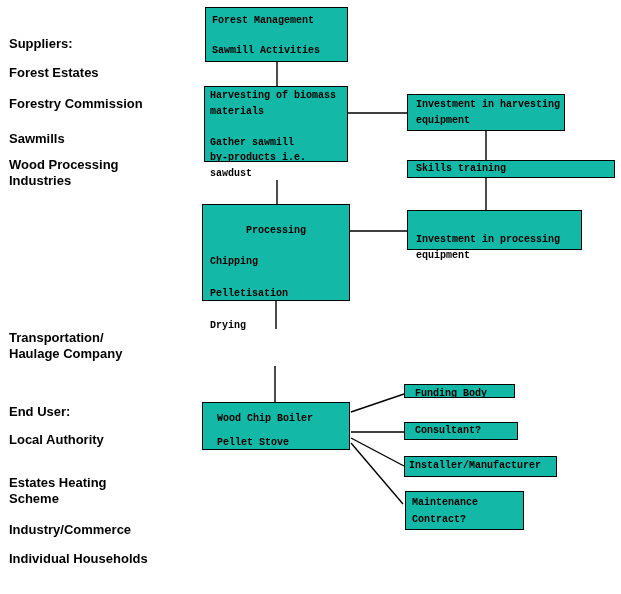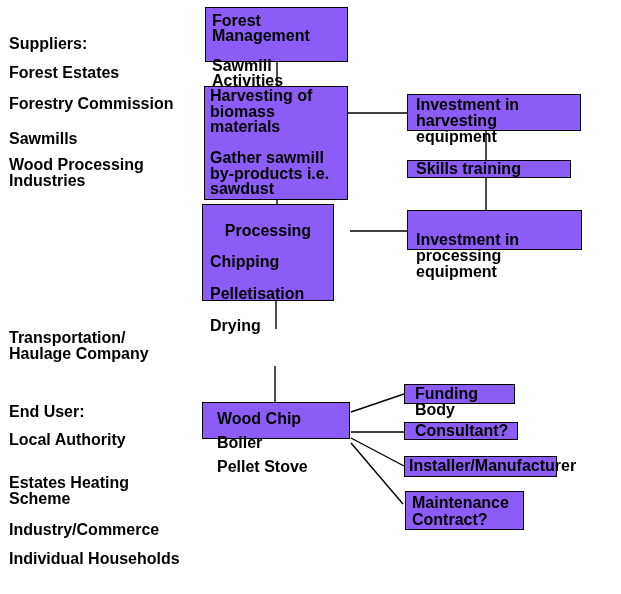--- a/index.html
+++ b/index.html
@@ -14,34 +14,35 @@
   }
   #connectors {
     position: absolute;
     left: 0; top: 0;
     width: 621px; height: 594px;
   }
   #connectors line { stroke: #000; stroke-width: 1.4; }
   .lbl {
     position: absolute;
     left: 9px;
-    font-size: 16px;
+    font-size: 13px;
     line-height: 16px;
     font-weight: bold;
     white-space: pre-line;
   }
   .bx {
     position: absolute;
     box-sizing: border-box;
     border: 1.5px solid #000;
-    background: #8b5cf6;
-    font-size: 16px;
+    background: #14b8a6;
+    font-size: 10px;
     line-height: 16px;
     font-weight: bold;
     white-space: pre-line;
+    font-family: Liberation Mono, monospace;
   }
   .bx-title { display: block; text-align: center; line-height: 15px; margin-top: 2px; }
   .bx-items { display: block; padding-left: 7px; line-height: 16px; }
 </style>
 </head>
 <body>
 
 <div id="canvas">
 
   <svg id="connectors" viewBox="0 0 621 594" xmlns="http://www.w3.org/2000/svg">
@@ -71,49 +72,49 @@
   <div class="lbl" style="top:432px">Local Authority</div>
   <div class="lbl" style="top:475px">Estates Heating
 Scheme</div>
   <div class="lbl" style="top:522px">Industry/Commerce</div>
   <div class="lbl" style="top:551px">Individual Households</div>
 
   <div class="bx" style="left:205px; top:7px;  width:143px; height:55px; padding:5px 4px 0 6px; line-height:15px">Forest Management
 
 Sawmill Activities</div>
 
-  <div class="bx" style="left:204px; top:86px; width:144px; height:114px; padding:1px 2px 0 5px; line-height:15.5px">Harvesting of biomass
+  <div class="bx" style="left:204px; top:86px; width:144px; height:76px; padding:1px 2px 0 5px; line-height:15.5px">Harvesting of biomass
 materials
 
 Gather sawmill
 by-products i.e.
 sawdust</div>
 
-  <div class="bx" style="left:202px; top:204px; width:132px; height:97px">
+  <div class="bx" style="left:202px; top:204px; width:148px; height:97px">
     <span class="bx-title">Processing</span>
     <span class="bx-items">Chipping
 
 Pelletisation
 
 Drying</span>
   </div>
 
 
-  <div class="bx" style="left:202px; top:402px; width:148px; height:37px; padding:4px 0 0 14px; line-height:24px">Wood Chip Boiler
+  <div class="bx" style="left:202px; top:402px; width:148px; height:48px; padding:4px 0 0 14px; line-height:24px">Wood Chip Boiler
 Pellet Stove</div>
 
-  <div class="bx" style="left:407px; top:94px; width:174px; height:37px; padding:2px 0 0 8px">Investment in harvesting
+  <div class="bx" style="left:407px; top:94px; width:158px; height:37px; padding:2px 0 0 8px">Investment in harvesting
 equipment</div>
 
-  <div class="bx" style="left:407px; top:160px; width:164px; height:18px; padding:0 0 0 8px">Skills training</div>
+  <div class="bx" style="left:407px; top:160px; width:208px; height:18px; padding:0 0 0 8px">Skills training</div>
 
   <div class="bx" style="left:407px; top:210px; width:175px; height:40px; padding:21px 0 0 8px">Investment in processing
 equipment</div>
 
-  <div class="bx" style="left:404px; top:384px; width:111px; height:20px; padding:1px 0 0 10px">Funding Body</div>
+  <div class="bx" style="left:404px; top:384px; width:111px; height:14px; padding:1px 0 0 10px">Funding Body</div>
 
   <div class="bx" style="left:404px; top:422px; width:114px; height:18px; padding:0 0 0 10px">Consultant?</div>
 
   <div class="bx" style="left:404px; top:456px; width:153px; height:21px; padding:1px 0 12px 4px">Installer/Manufacturer</div>
 
   <div class="bx" style="left:405px; top:491px; width:119px; height:39px; padding:2px 0 16px 6px; line-height:17px">Maintenance
 Contract?</div>
 
 </div>
 

